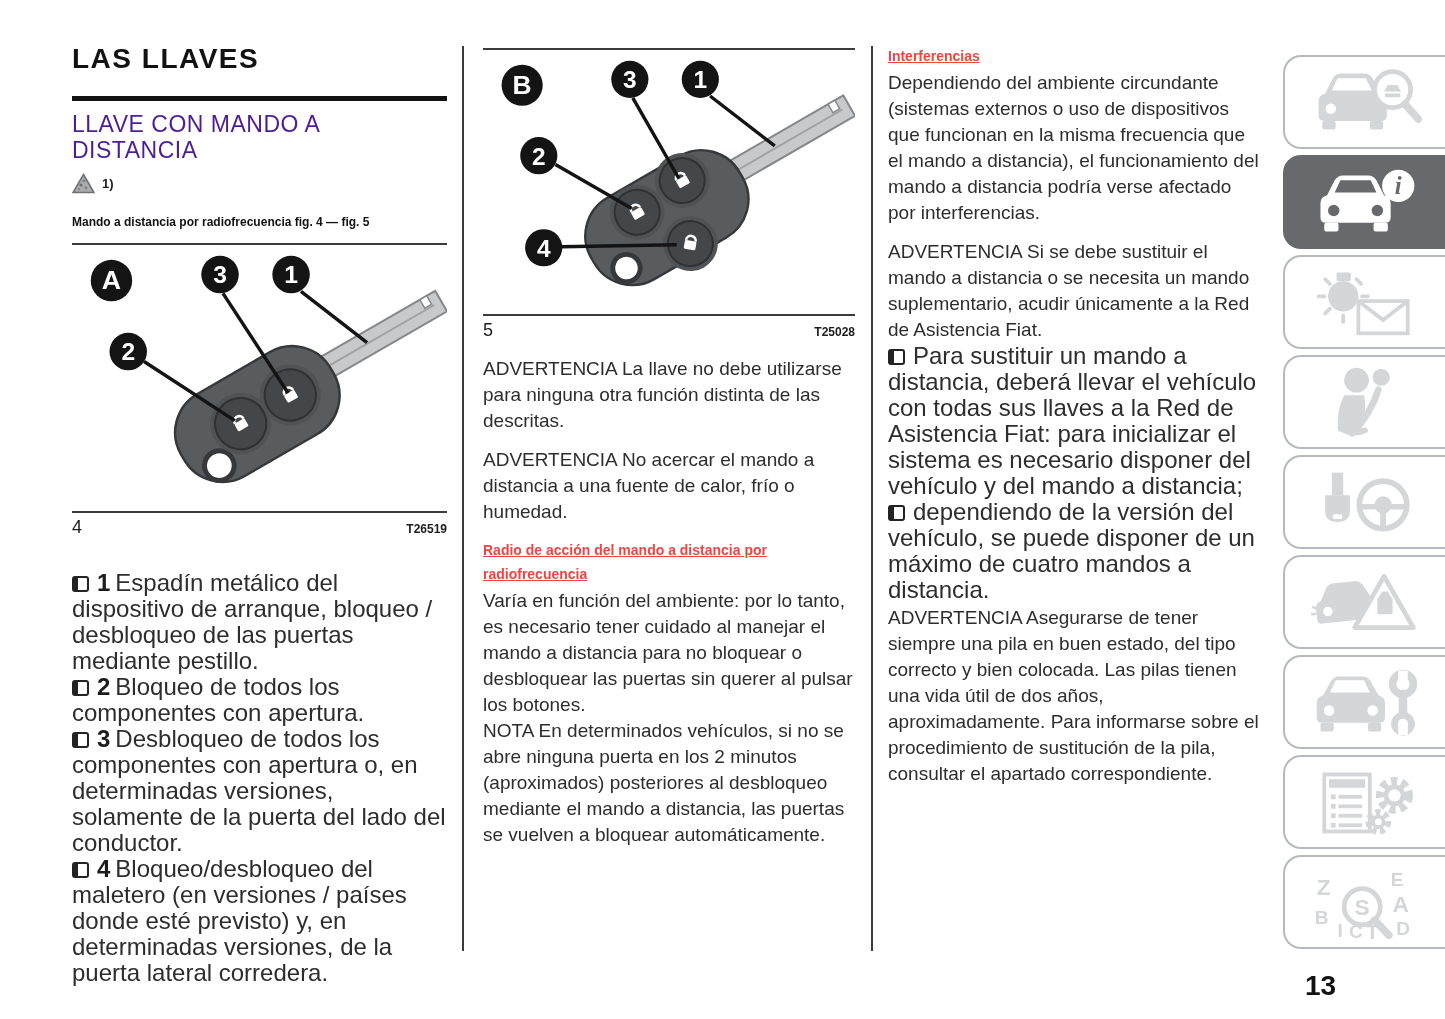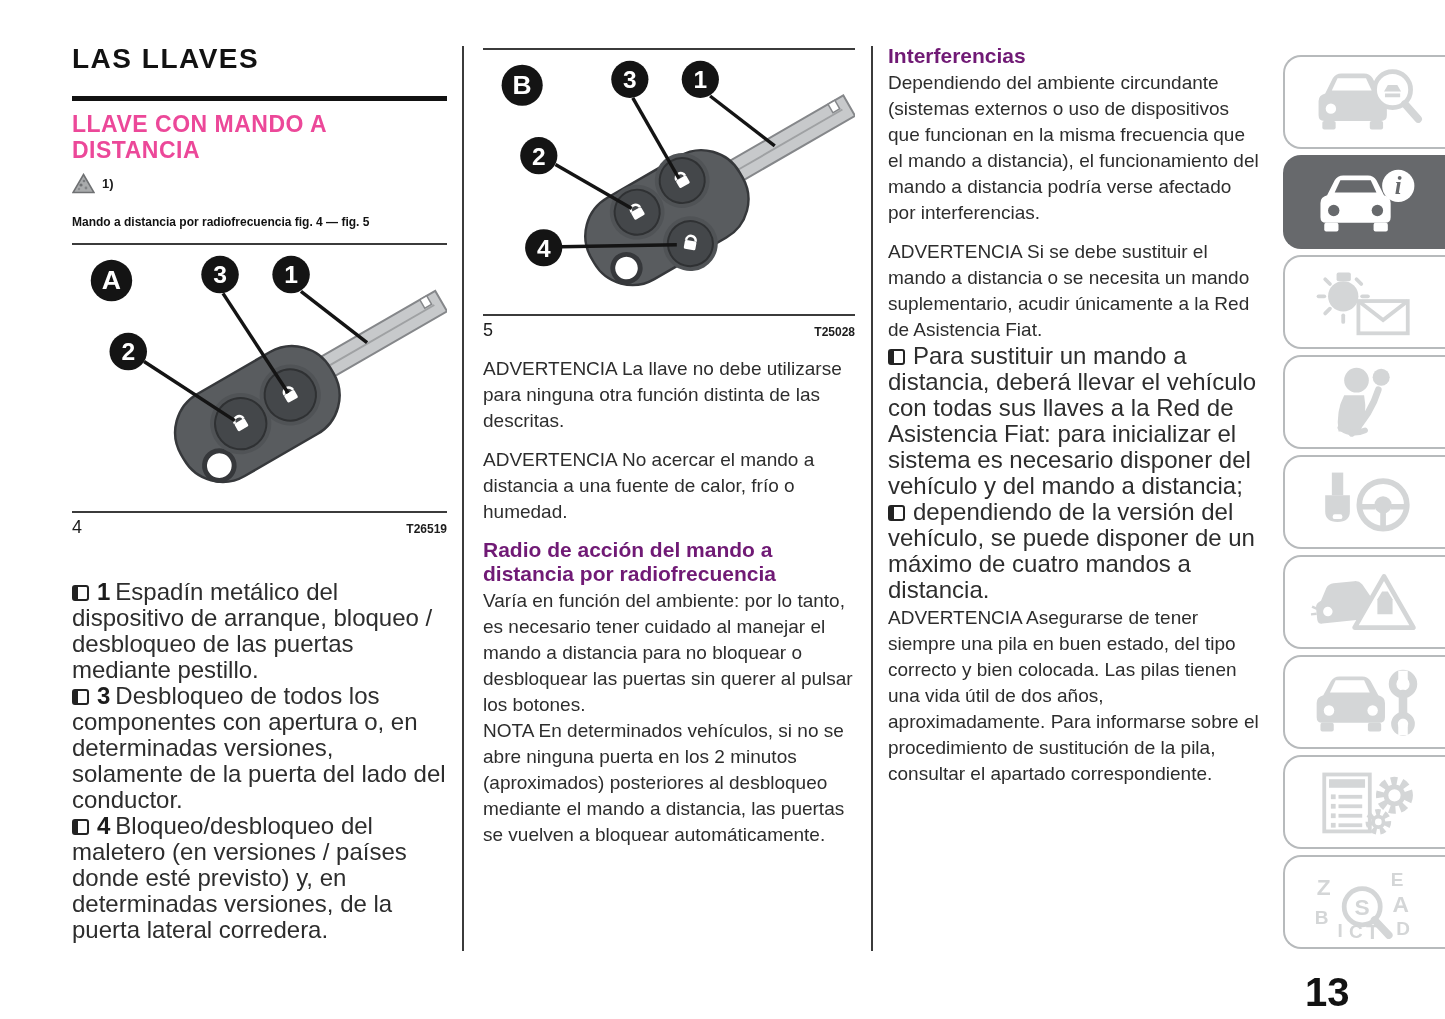--- a/index.html
+++ b/index.html
@@ -8,47 +8,47 @@
   .col{position:absolute;top:44px;}
   .col1{left:72px;width:375px;}
   .col2{left:483px;width:372px;}
   .col3{left:888px;width:371px;}
   .vdiv{position:absolute;top:46px;height:905px;width:2px;background:#3b3b3b;}
   .vdiv1{left:462px;}
   .vdiv2{left:871px;}
 
   h1.title{margin:0;font-size:28px;line-height:30px;font-weight:bold;letter-spacing:1.5px;color:#121212;
         border-bottom:5px solid #121212;padding-bottom:22px;margin-bottom:10px;}
-  h2.subtitle{margin:0;font-size:23px;line-height:26px;font-weight:bold;letter-spacing:.5px;color:#ec4899;max-width:330px;}
+  h2.subtitle{margin:0;font-size:23px;line-height:26px;font-weight:normal;letter-spacing:.5px;color:#4c1d95;max-width:330px;}
   .footnote-row{display:flex;align-items:center;gap:7px;margin-top:8px;height:24px;}
   .footnote-row .fn{font-size:13px;font-weight:bold;color:#1c1c1c;}
   h3.colhead{margin:16px 0 0 0;font-size:12px;line-height:23px;font-weight:bold;color:#121212;max-width:310px;}
   .fig-rule{height:2px;background:#3b3b3b;margin:9px 0 0 0;}
   .figure{margin:0;}
   .figure svg{display:block;width:100%;height:auto;}
   .fig-caption{display:flex;justify-content:space-between;align-items:baseline;margin-top:4px;}
   .fig-caption .fnum{font-size:18px;color:#1c1c1c;}
   .fig-caption .fcode{font-size:12px;font-weight:bold;color:#1c1c1c;}
 
   p.body{margin:0 0 13px 0;font-size:19px;line-height:26px;color:#2d2d2d;}
   p.tight{margin-bottom:0;}
-  h4.inhead{margin:6px 0 2px 0;font-size:21px;line-height:24px;font-weight:bold;color:#701a75;max-width:305px;}
-  .list{margin-top:41px;}
+  h4.inhead{margin:6px 0 2px 0;font-size:14px;line-height:24px;font-weight:bold;color:#ef4444;max-width:305px;text-decoration:underline;}
+  .list{margin-top:32px;}
   .li{margin:0;font-size:24px;line-height:26px;}
   .li b{color:#1c1c1c;margin-right:5px;}
   .sq{display:inline-block;width:9px;height:12px;border:2.5px solid #232323;border-left:6px solid #232323;
       border-radius:3px;margin-right:8px;vertical-align:-1px;}
 
   
   .tab{position:absolute;left:1283px;width:162px;height:90px;border:2px solid #b7babc;border-right:none;
        border-radius:18px 0 0 18px;background:#ffffff;color:#d4d6d7;display:flex;align-items:center;justify-content:center;}
   .tab.active{background:#67696c;border-color:#67696c;color:#ffffff;}
   .tab svg{width:118px;height:74px;}
 
-  .pagenum{position:absolute;left:1305px;top:970px;font-size:40px;font-weight:bold;color:#121212;}
+  .pagenum{position:absolute;left:1305px;top:970px;font-size:28px;font-weight:bold;color:#121212;}
 
   .callout-line{stroke:#141414;stroke-width:3.5;}
   .badge{fill:#141414;}
   .badge-txt{fill:#ffffff;font-weight:bold;font-family:"Liberation Sans",sans-serif;text-anchor:middle;}
 </style>
 </head>
 <body>
 
 <div class="page">
 
@@ -104,20 +104,21 @@
     </div>
 
     <div class="fig-rule"></div>
     <div class="fig-caption">
       <span class="fnum">4</span>
       <span class="fcode">T26519</span>
     </div>
 
     <div class="list">
       <p class="li"><span class="sq"></span><b>1</b><span>Espadín metálico del dispositivo de arranque, bloqueo / desbloqueo de las puertas mediante pestillo.</span></p>
+      <p class="li"><span class="sq"></span><b>2</b><span>Bloqueo de todos los componentes con apertura.</span></p>
       <p class="li"><span class="sq"></span><b>3</b><span>Desbloqueo de todos los componentes con apertura o, en determinadas versiones, solamente de la puerta del lado del conductor.</span></p>
       <p class="li"><span class="sq"></span><b>4</b><span>Bloqueo/desbloqueo del maletero (en versiones / países donde esté previsto) y, en determinadas versiones, de la puerta lateral corredera.</span></p>
     </div>
   </div>
 
   <div class="vdiv vdiv1"></div>
 
   <div class="col col2">
     <div class="fig-rule" style="margin:4px 0 0 0"></div>
 

